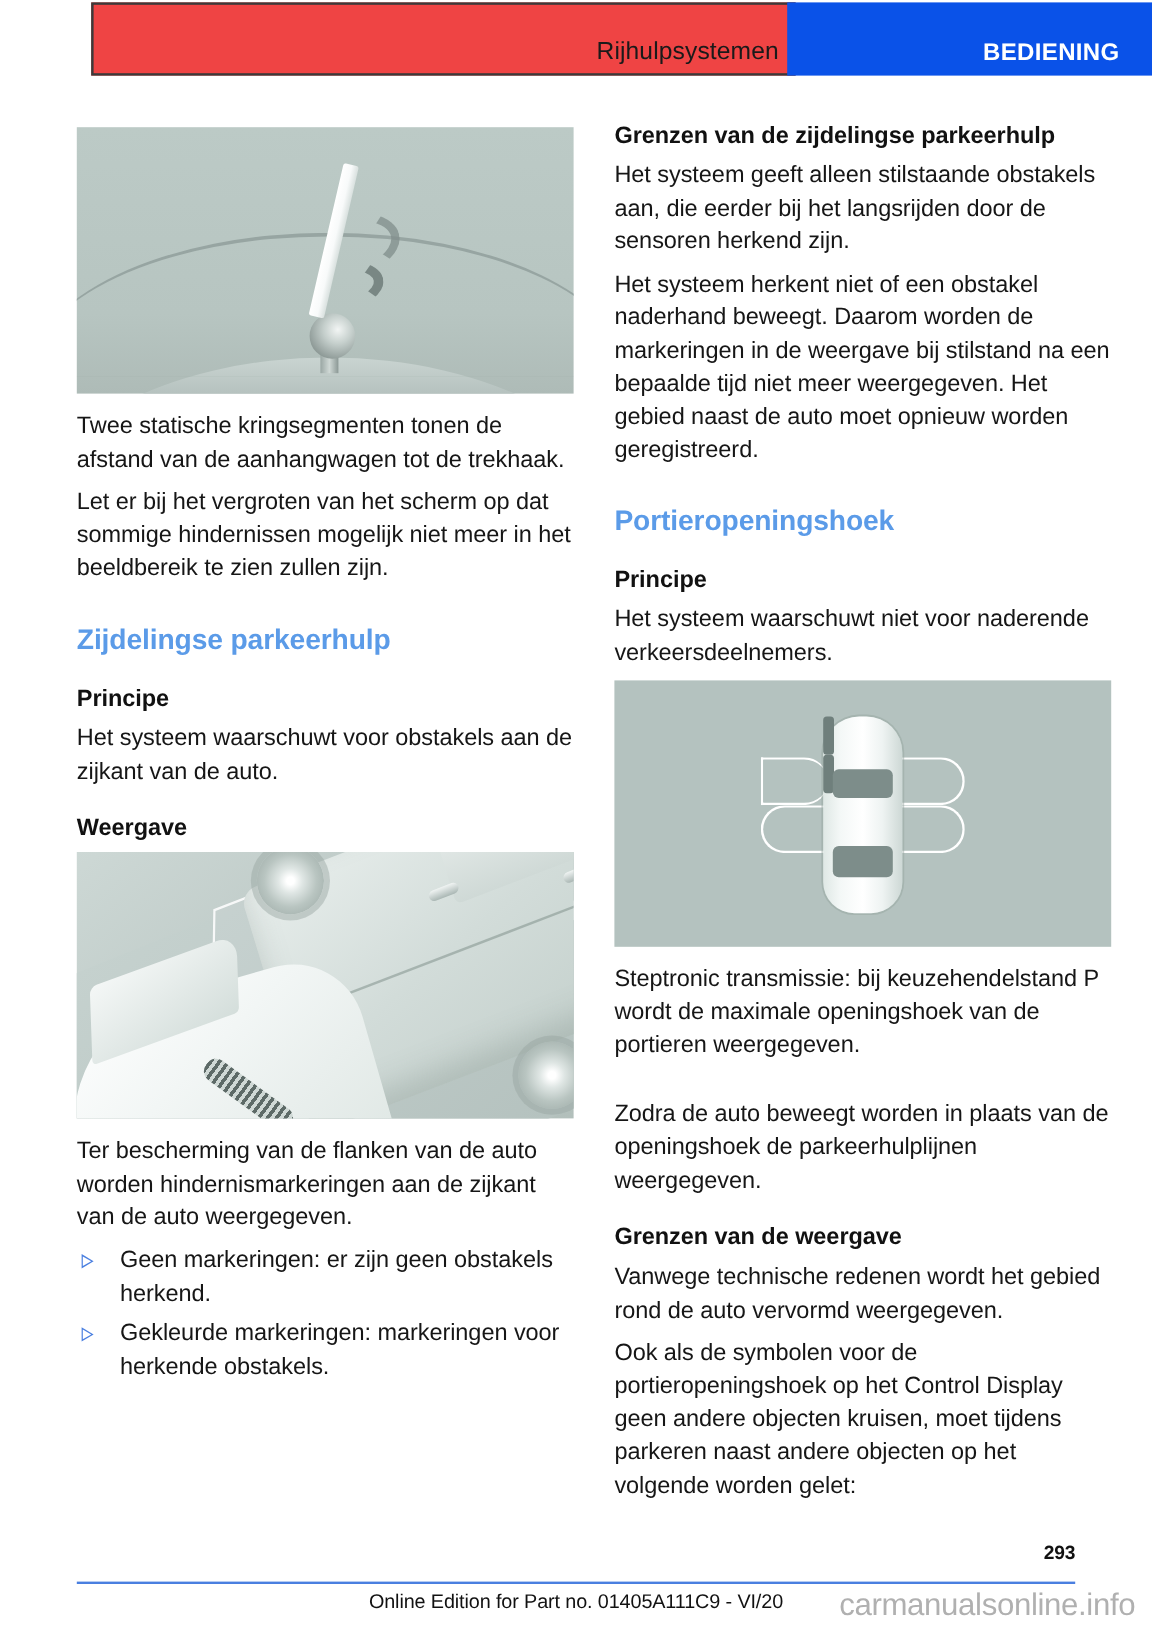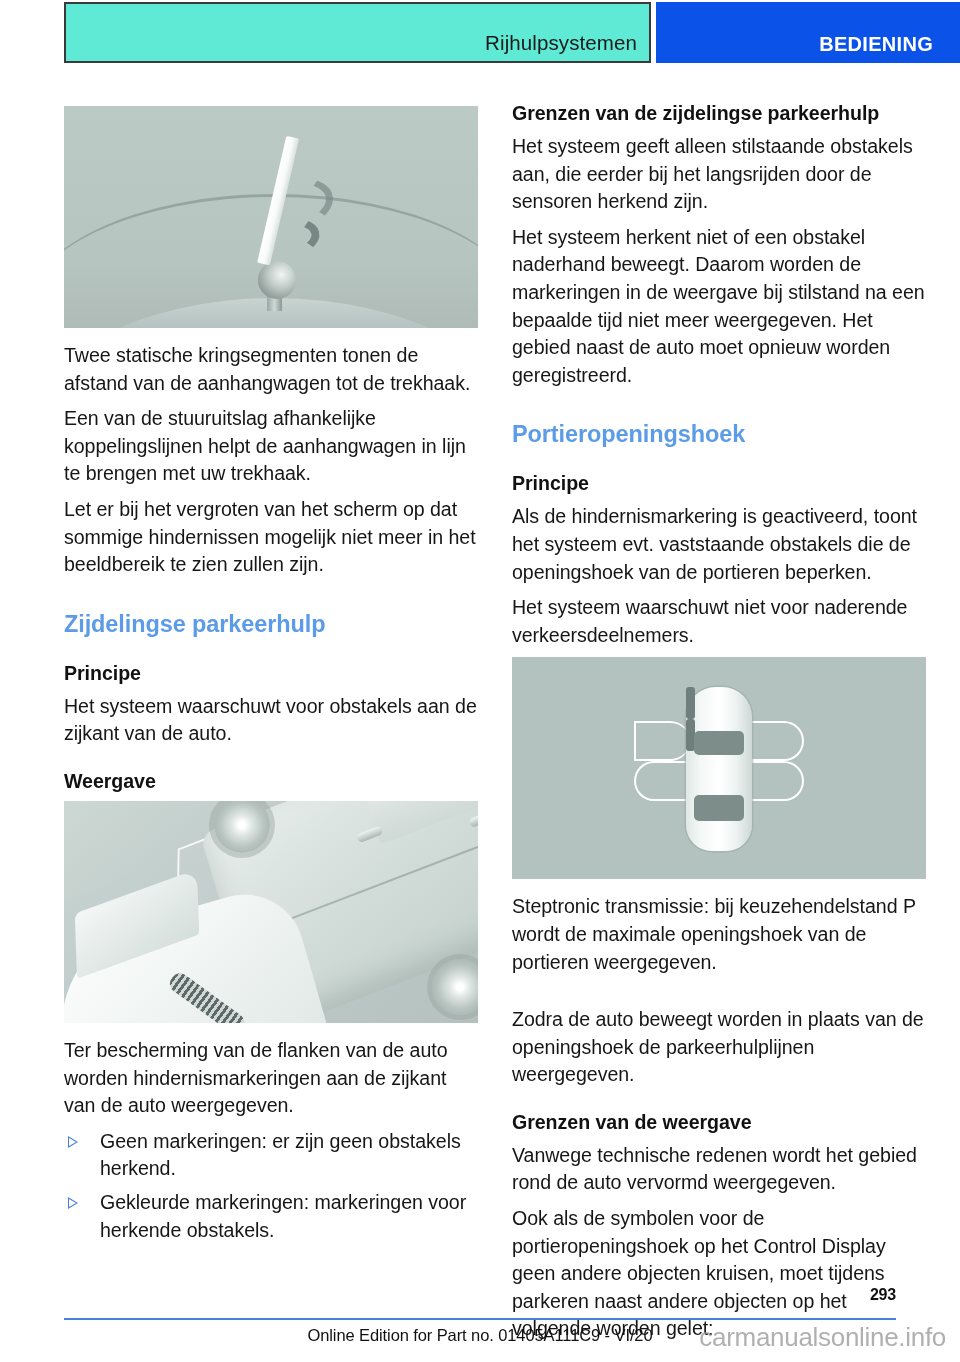--- a/index.html
+++ b/index.html
@@ -17,24 +17,24 @@
   }
 
   
   .header {
     position: absolute;
     left: 0; top: 0;
     width: 960px; height: 66px;
   }
   .header-box {
     position: absolute;
-    left: 64px; top: 2px;
+    left: 76px; top: 2px;
     width: 587px; height: 61px;
     border: 2px solid #3a3a3a;
-    background: #5eead4;
+    background: #ef4444;
     display: flex;
     align-items: flex-end;
     justify-content: flex-end;
     padding: 0 12px 6px 0;
   }
   .header-chapter {
     font-size: 20.5px;
     color: #1a1a1a;
     letter-spacing: 0.1px;
   }
@@ -360,21 +360,20 @@
       <div class="ground"></div>
       <div class="ground-line"></div>
       <div class="arc1"></div>
       <div class="arc2"></div>
       <div class="hitch-neck"></div>
       <div class="hitch-ball"></div>
       <div class="hitch-bar"></div>
     </div>
 
     <p class="body">Twee statische kringsegmenten tonen de afstand van de aanhangwagen tot de trekhaak.</p>
-    <p class="body">Een van de stuuruitslag afhankelijke koppelingslijnen helpt de aanhangwagen in lijn te brengen met uw trekhaak.</p>
     <p class="body">Let er bij het vergroten van het scherm op dat sommige hindernissen mogelijk niet meer in het beeldbereik te zien zullen zijn.</p>
 
     <h2 class="section">Zijdelingse parkeerhulp</h2>
 
     <h3 class="sub">Principe</h3>
     <p class="body">Het systeem waarschuwt voor obstakels aan de zijkant van de auto.</p>
 
     <h3 class="sub tight">Weergave</h3>
 
     <div class="figure fig-side">
@@ -412,21 +411,20 @@
 
   <div class="col col-right">
 
     <h3 class="sub" style="margin-top:0;">Grenzen van de zijdelingse parkeerhulp</h3>
     <p class="body">Het systeem geeft alleen stilstaande obstakels aan, die eerder bij het langsrijden door de sensoren herkend zijn.</p>
     <p class="body">Het systeem herkent niet of een obstakel naderhand beweegt. Daarom worden de markeringen in de weergave bij stilstand na een bepaalde tijd niet meer weergegeven. Het gebied naast de auto moet opnieuw worden geregistreerd.</p>
 
     <h2 class="section">Portieropeningshoek</h2>
 
     <h3 class="sub">Principe</h3>
-    <p class="body">Als de hindernismarkering is geactiveerd, toont het systeem evt. vaststaande obstakels die de openingshoek van de portieren beperken.</p>
     <p class="body">Het systeem waarschuwt niet voor naderende verkeersdeelnemers.</p>
 
     <div class="figure fig-top">
       <div class="door-arc arc-fl"></div>
       <div class="door-arc arc-fr"></div>
       <div class="door-arc arc-rl"></div>
       <div class="door-arc arc-rr"></div>
       <div class="car-top">
         <div class="glass-top glass-front"></div>
         <div class="glass-top glass-rear"></div>

